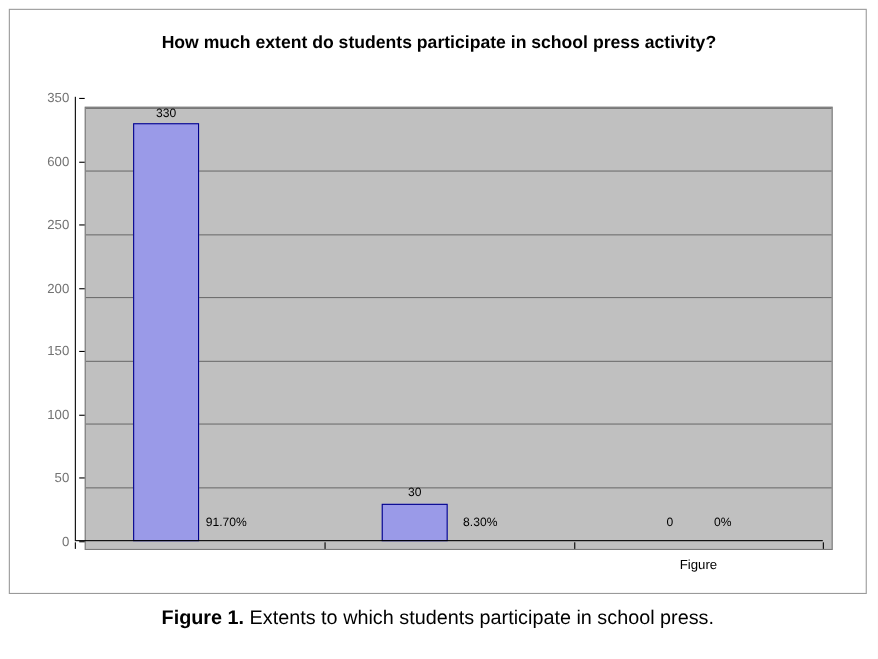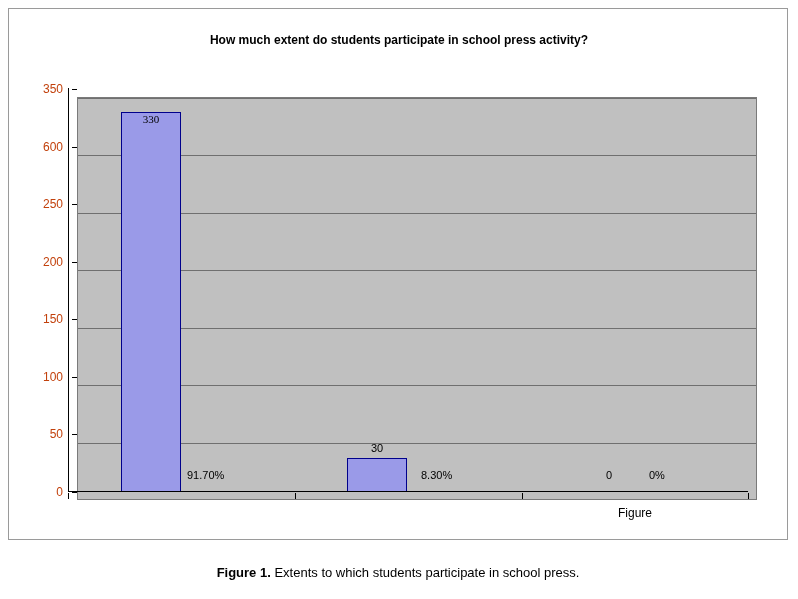--- a/index.html
+++ b/index.html
@@ -31,21 +31,21 @@
     background: #ffffff;
     box-sizing: border-box;
   }
 
   .chart-title {
     position: absolute;
     left: 60px;
     top: 20px;
     width: 660px;
     text-align: center;
-    font-size: 12px;
+    font-size: 16px;
     font-weight: bold;
     color: #000000;
     line-height: 22px;
   }
 
   
   .plot-area {
     position: absolute;
     left: 68px;
     top: 88px;
@@ -72,21 +72,21 @@
     width: 1px;
     height: 403px;
     background: #000000;
   }
   .y-tick-label {
     position: absolute;
     right: 5px;
     width: 40px;
     text-align: right;
     font-size: 12px;
-    color: #c2410c;
+    color: #737373;
     line-height: 10px;
   }
   .y-tick-mark {
     position: absolute;
     left: 63px;
     width: 5px;
     height: 1px;
     background: #000000;
   }
 
@@ -134,24 +134,24 @@
     font-size: 11px;
     color: #000000;
     text-align: left;
     width: 80px;
   }
 
   
   .caption {
     position: absolute;
     left: 8px;
-    top: 565px;
+    top: 551px;
     width: 780px;
     text-align: center;
-    font-size: 13px;
+    font-size: 18px;
     color: #000000;
   }
   .caption b {
     font-weight: bold;
   }
 </style>
 </head>
 <body>
 
 <div id="root">
@@ -164,21 +164,21 @@
       <div class="gridline" style="top:0px;"></div>
       <div class="gridline" style="top:57px;"></div>
       <div class="gridline" style="top:115px;"></div>
       <div class="gridline" style="top:172px;"></div>
       <div class="gridline" style="top:230px;"></div>
       <div class="gridline" style="top:287px;"></div>
       <div class="gridline" style="top:345px;"></div>
     </div>
 
     <div class="bar" style="left:112px; top:103px; width:60px; height:380px;"></div>
-    <div class="bar-value-label" style="left:107px; top:104px;font-family:Liberation Serif, serif;">330</div>
+    <div class="bar-value-label" style="left:107px; top:88px;">330</div>
     <div class="bar-pct-label" style="left:178px; top:460px;">91.70%</div>
 
     <div class="bar" style="left:338px; top:449px; width:60px; height:34px;"></div>
     <div class="bar-value-label" style="left:333px; top:433px;">30</div>
     <div class="bar-pct-label" style="left:412px; top:460px;">8.30%</div>
 
     <div class="bar-value-label" style="left:565px; top:460px;">0</div>
     <div class="bar-pct-label" style="left:640px; top:460px;">0%</div>
 
     <div class="y-tick-mark" style="top:80px;"></div>

